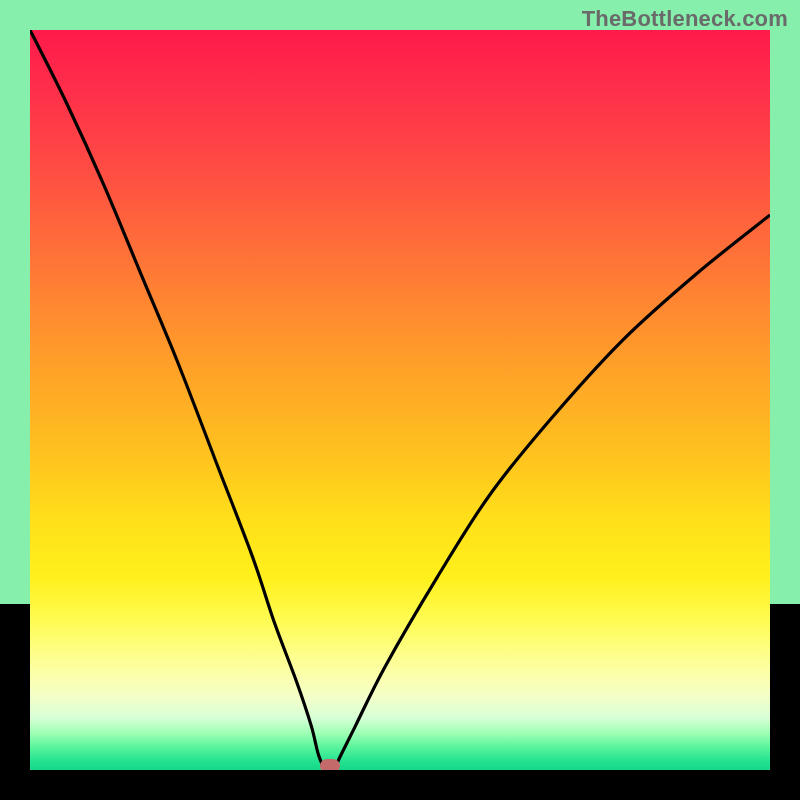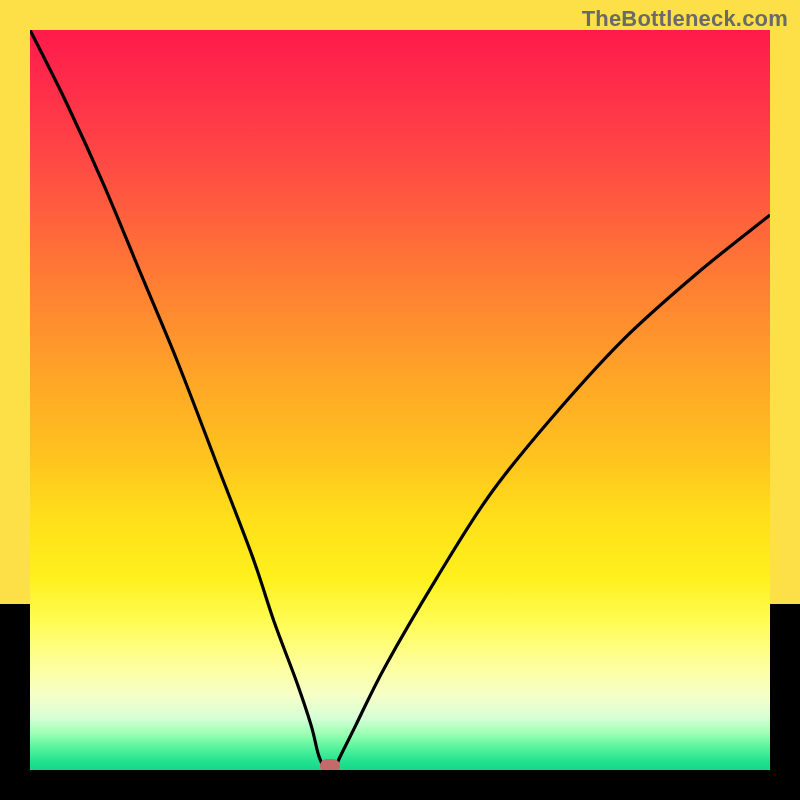--- a/index.html
+++ b/index.html
@@ -7,21 +7,21 @@
     padding: 0;
     width: 800px;
     height: 800px;
     background: #000;
     font-family: Arial, Helvetica, sans-serif;
   }
   .frame {
     position: relative;
     width: 800px;
     height: 604px;
-    background: #fde047;
+    background: #86efac;
   }
   .watermark {
     position: absolute;
     top: 6px;
     right: 12px;
     color: #6a6a6a;
     font-size: 22px;
     font-weight: 600;
     letter-spacing: 0.2px;
     z-index: 10;

